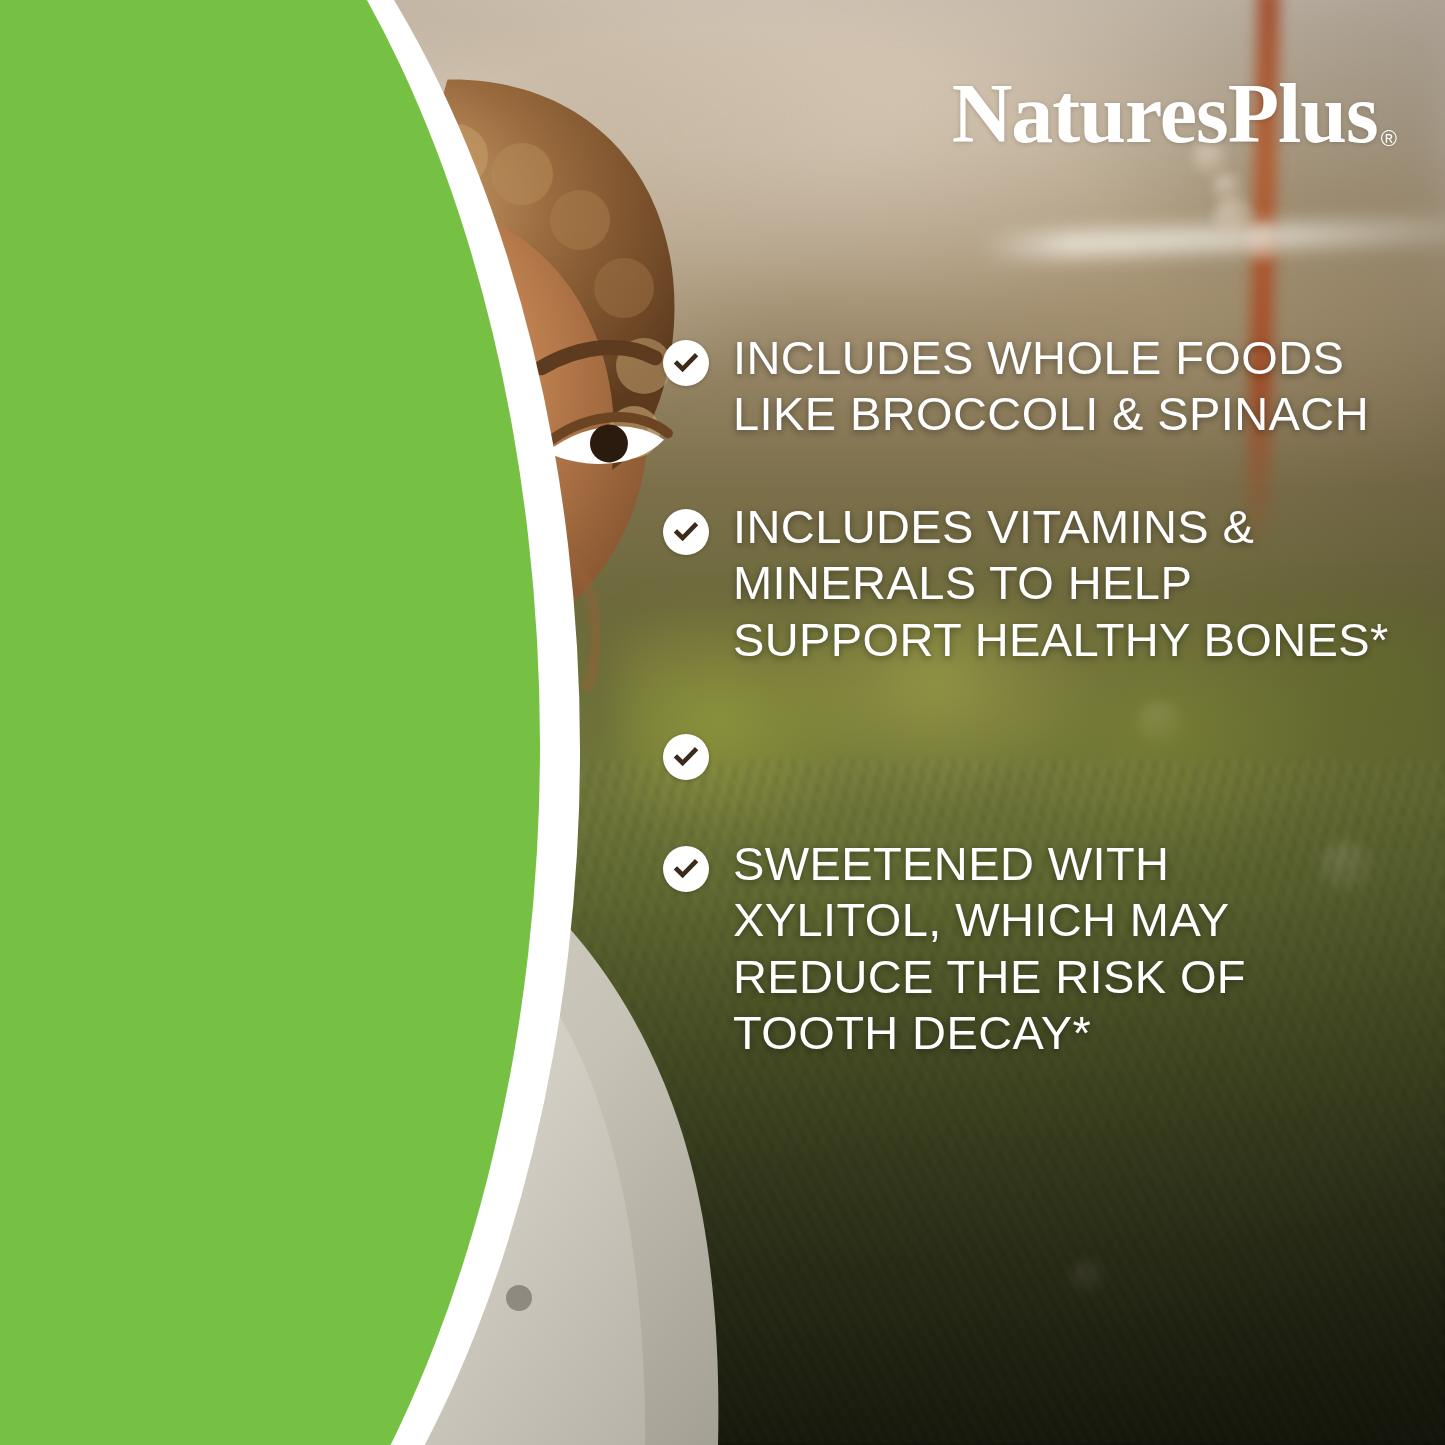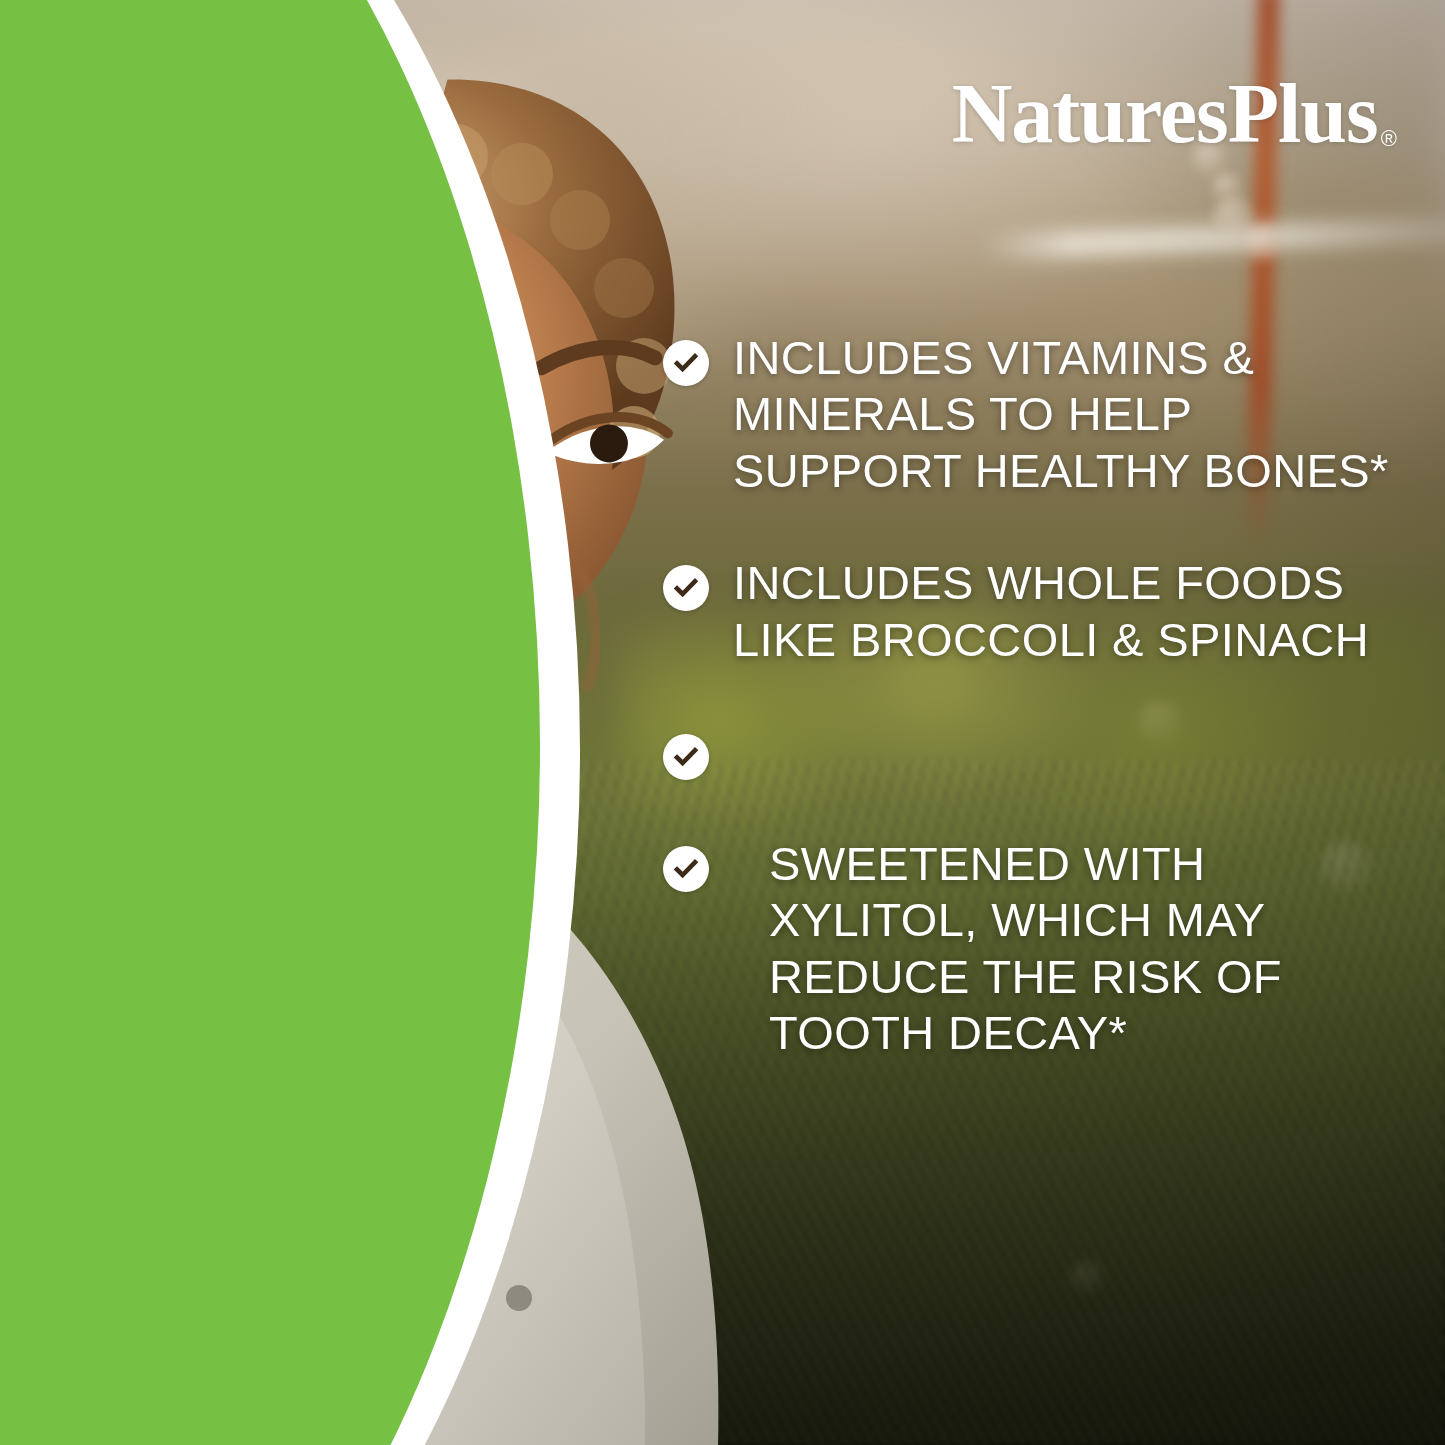--- a/index.html
+++ b/index.html
@@ -193,21 +193,21 @@
     position: absolute;
     left: 663px;
     top: 330px;
     width: 760px;
   }
   .bullet {
     display: flex;
     align-items: flex-start;
     margin-bottom: 56px;
   }
-  .bullet:last-child { margin-bottom: 0; gap: 36px; }
+  .bullet:last-child { margin-bottom: 0; }
 
   .check-badge {
     flex: 0 0 auto;
     width: 46px;
     height: 46px;
     border-radius: 50%;
     background: #ffffff;
     margin-top: 10px;
     margin-right: 24px;
     display: flex;
@@ -380,33 +380,33 @@
   </div>
 
   <div class="bullets">
 
     <div class="bullet">
       <span class="check-badge">
         <svg width="26" height="26" viewBox="0 0 26 26" aria-hidden="true">
           <path d="M 4,13.4 L 9.6,19 L 22,6.2" fill="none" stroke="#3d2a18" stroke-width="4.6" stroke-linecap="square" stroke-linejoin="miter"></path>
         </svg>
       </span>
-      <span class="bullet-text">INCLUDES VITAMINS &amp;
-MINERALS TO HELP
-SUPPORT HEALTHY BONES*</span>
+      <span class="bullet-text">INCLUDES WHOLE FOODS
+LIKE BROCCOLI &amp; SPINACH</span>
     </div>
 
     <div class="bullet">
       <span class="check-badge">
         <svg width="26" height="26" viewBox="0 0 26 26" aria-hidden="true">
           <path d="M 4,13.4 L 9.6,19 L 22,6.2" fill="none" stroke="#3d2a18" stroke-width="4.6" stroke-linecap="square" stroke-linejoin="miter"></path>
         </svg>
       </span>
-      <span class="bullet-text">INCLUDES WHOLE FOODS
-LIKE BROCCOLI &amp; SPINACH</span>
+      <span class="bullet-text">INCLUDES VITAMINS &amp;
+MINERALS TO HELP
+SUPPORT HEALTHY BONES*</span>
     </div>
 
     <div class="bullet">
       <span class="check-badge">
         <svg width="26" height="26" viewBox="0 0 26 26" aria-hidden="true">
           <path d="M 4,13.4 L 9.6,19 L 22,6.2" fill="none" stroke="#3d2a18" stroke-width="4.6" stroke-linecap="square" stroke-linejoin="miter"></path>
         </svg>
       </span>
     </div>
 

